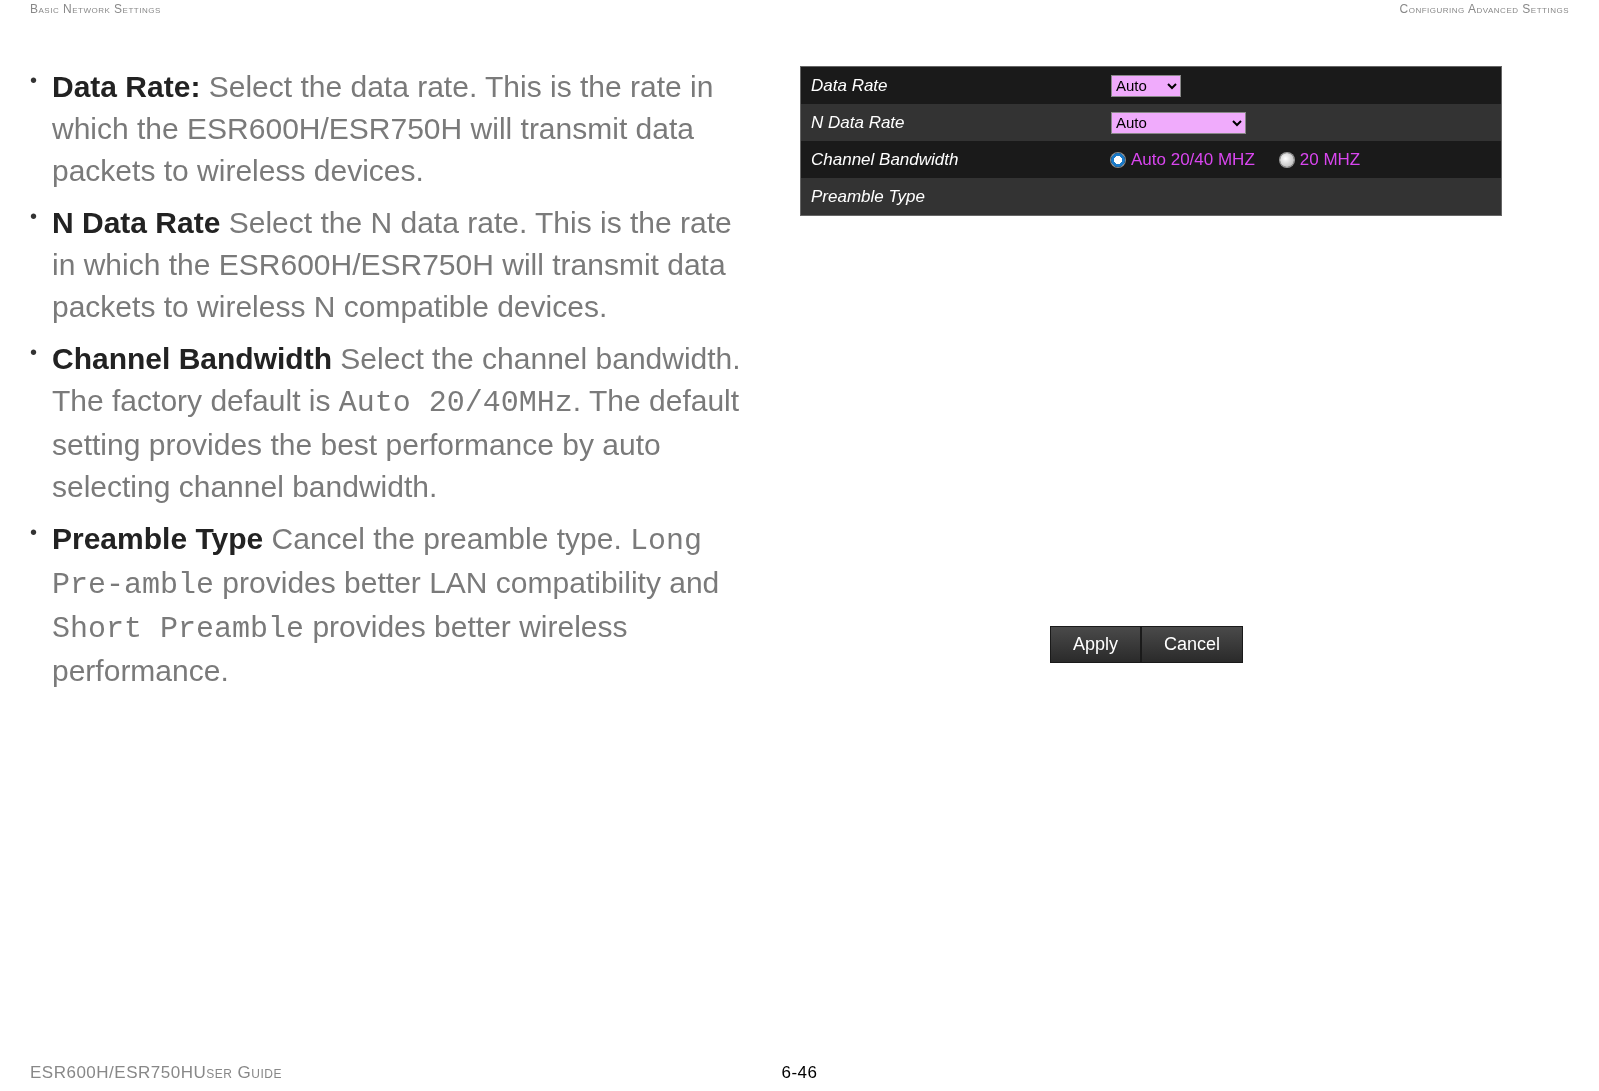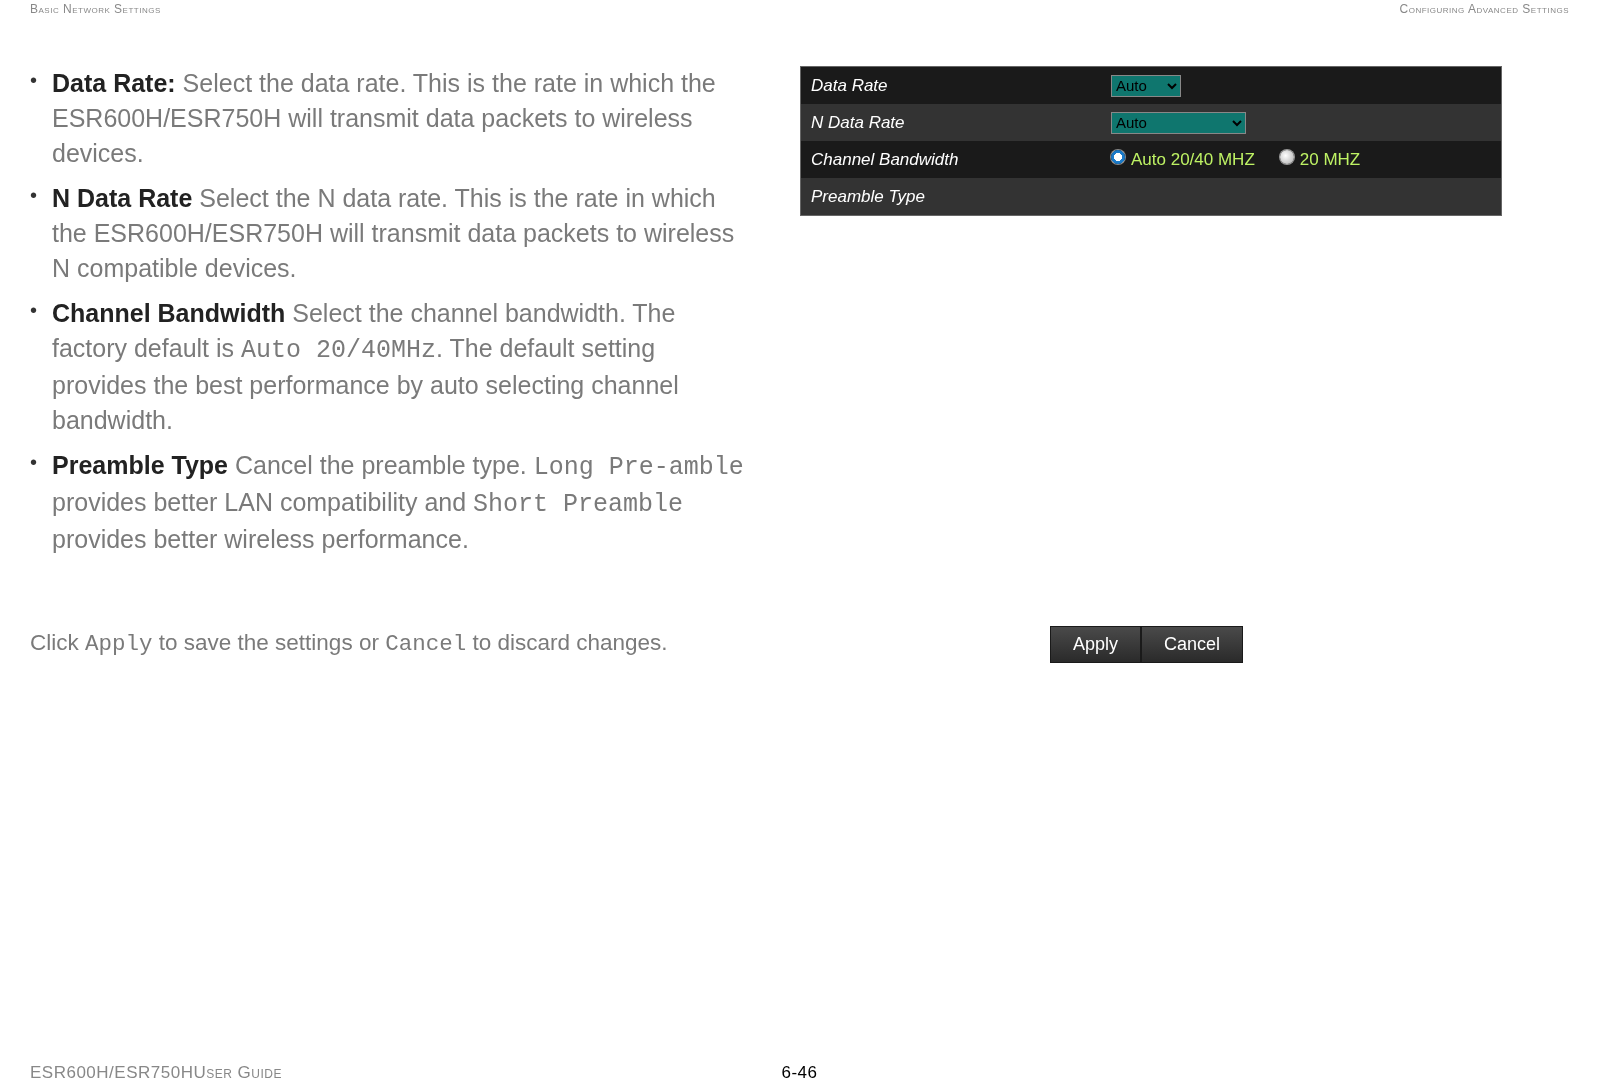--- a/index.html
+++ b/index.html
@@ -35,21 +35,21 @@
       position: relative;
     }
     ul.bullets {
       list-style: none;
       margin: 0;
       padding: 0 0 0 22px;
     }
     ul.bullets li {
       position: relative;
       margin-bottom: 10px;
-      font-size: 25px;
+      font-size: 30px;
       line-height: 1.4;
       color: #7a7a7a;
     }
     ul.bullets li::before {
       content: "•";
       position: absolute;
       left: -22px;
       top: 0;
       font-size: 20px;
       color: #333;
@@ -90,29 +90,29 @@
     }
     .settings-value {
       flex: 1;
       padding-left: 10px;
       display: flex;
       align-items: center;
       gap: 25px;
     }
     .settings-value select {
       font-size: 15px;
-      background: #0f766e;
+      background: #f0abfc;
       border: 1px solid #888;
       height: 22px;
     }
     .radio-opt {
       display: inline-flex;
-      align-items: flex-start;
+      align-items: center;
       gap: 6px;
-      color: #bef264;
+      color: #d946ef;
     }
     .radio-dot {
       width: 14px;
       height: 14px;
       border-radius: 50%;
       display: inline-block;
       background: radial-gradient(circle at 50% 50%, #fff 0 4px, #1a7ac8 4px 7px, #fff 7px);
       box-shadow: 0 0 0 1px #888;
     }
     .radio-dot.off {
@@ -176,23 +176,20 @@
         <span class="term">N Data Rate</span><span>  Select the N data rate. This is the rate in which the ESR600H/ESR750H will transmit data packets to wireless N compatible devices.</span>
       </li>
       <li>
         <span class="term">Channel Bandwidth</span><span>  Select the channel bandwidth. The factory default is </span><span class="mono">Auto 20/40MHz</span><span>. The default setting provides the best performance by auto selecting channel bandwidth.</span>
       </li>
       <li>
         <span class="term">Preamble Type</span><span>  Cancel the preamble type. </span><span class="mono">Long Pre-amble</span><span> provides better LAN compatibility and </span><span class="mono">Short Preamble</span><span> provides better wireless performance.</span>
       </li>
     </ul>
 
-    <div class="apply-line">
-      <span>Click </span><span class="mono">Apply</span><span> to save the settings or </span><span class="mono">Cancel</span><span> to discard changes.</span>
-    </div>
   </div>
 
   <div class="right-col">
     <div class="settings-table">
       <div class="settings-row">
         <div class="settings-label">Data Rate</div>
         <div class="settings-value">
           <select style="width:70px;">
             <option>Auto</option>
           </select>

